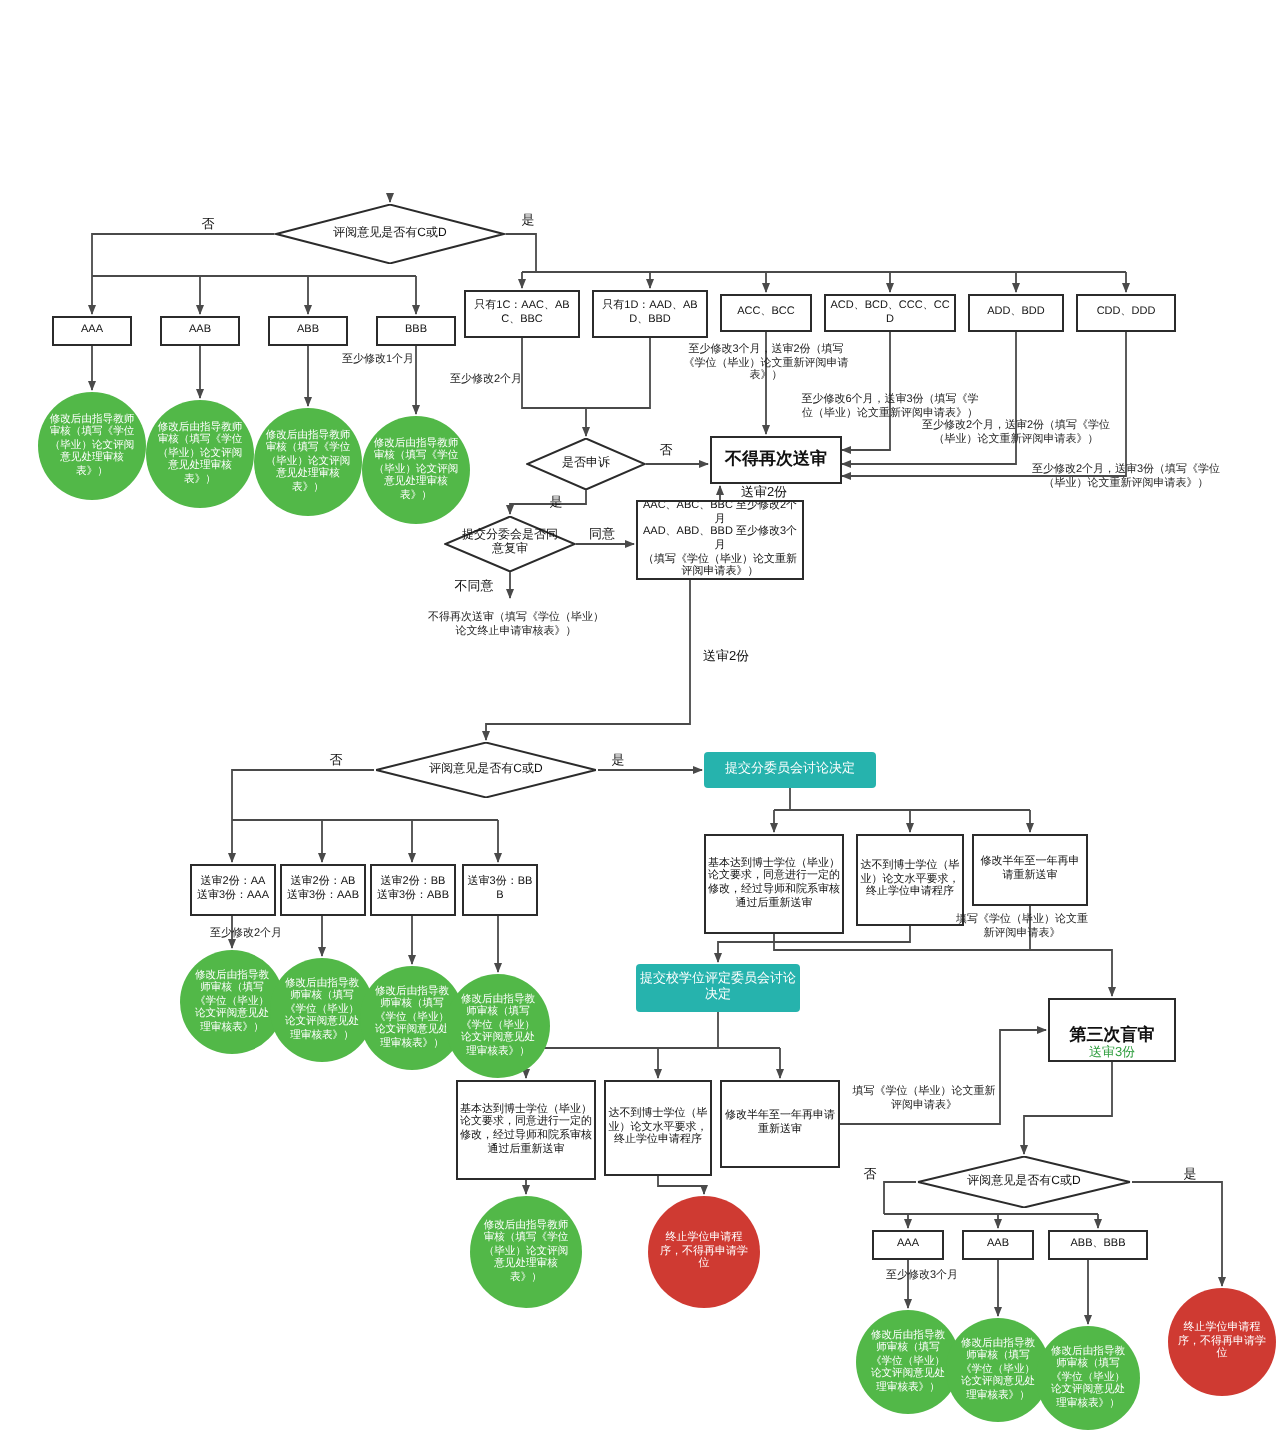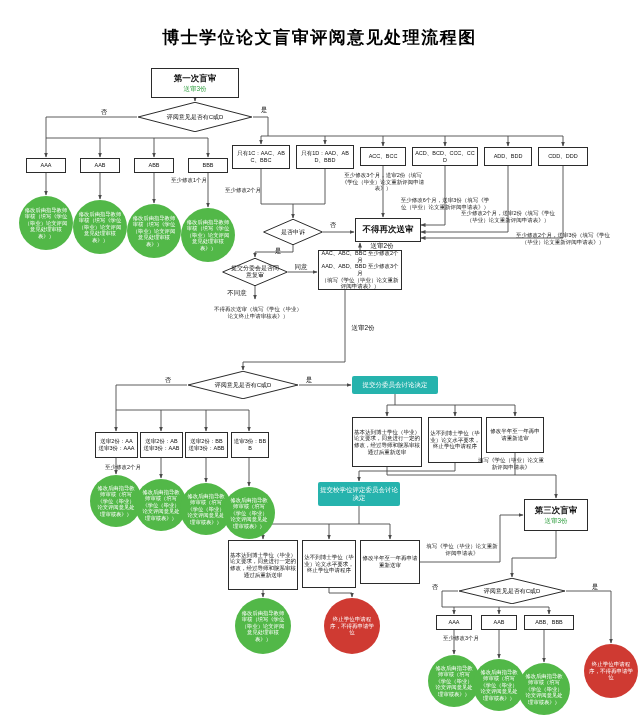--- a/index.html
+++ b/index.html
@@ -21,21 +21,20 @@
   .circle-green{border-radius:50%;background:var(--green,#52b848);color:#fff;font-size:5.3px;line-height:1.22;padding:5px;word-break:break-all}
   .circle-red{border-radius:50%;background:var(--red,#cf3a32);color:#fff;font-size:5.5px;line-height:1.25;padding:5px;word-break:break-all}
   .teal{background:var(--teal,#26b3ad);color:#fff;font-size:6.5px;line-height:1.2;border-radius:2px;padding:1px;word-break:break-all}
   .note{font-size:5.5px;line-height:1.25;color:#222;word-break:break-all}
   .elabel{position:absolute;font-size:6.5px;color:#111;transform:translateX(-50%);white-space:nowrap;z-index:2}
 </style>
 </head>
 <body>
 
 <div id="canvas">
-  <div id="title">博士学位论文盲审评阅意见处理流程图</div>
   <svg id="edges" xmlns="http://www.w3.org/2000/svg">
     <defs>
       <marker id="arr" markerWidth="6" markerHeight="6" refX="4.5" refY="2" orient="auto" markerUnits="userSpaceOnUse">
         <path d="M0,0 L5,2 L0,4 Z" fill="#4a4a4a"></path>
       </marker>
     </defs>
     <g id="edge-group">
         <polyline points="195,98 195,101" class="edge" marker-end="url(#arr)"></polyline>
         <polyline points="137,117 46,117 46,138" class="edge"></polyline>
         <polyline points="46,138 208,138" class="edge"></polyline>
@@ -99,24 +98,20 @@
         <polyline points="442,607 549,607" class="edge"></polyline>
         <polyline points="454,607 454,614" class="edge" marker-end="url(#arr)"></polyline>
         <polyline points="499,607 499,614" class="edge" marker-end="url(#arr)"></polyline>
         <polyline points="549,607 549,614" class="edge" marker-end="url(#arr)"></polyline>
         <polyline points="454,630 454,654" class="edge" marker-end="url(#arr)"></polyline>
         <polyline points="499,630 499,658" class="edge" marker-end="url(#arr)"></polyline>
         <polyline points="544,630 544,662" class="edge" marker-end="url(#arr)"></polyline>
         <polyline points="566,591 611,591 611,643" class="edge" marker-end="url(#arr)"></polyline>
       </g>
   </svg>
-<div class="node review" style="left: 151px; top: 68px; width: 88px; height: 30px;">
-      <span class="t1">第一次盲审</span>
-      <span class="t2">送审3份</span>
-    </div>
     <div class="node diamond" style="left: 137px; top: 102px; width: 116px; height: 30px;">
       <svg viewBox="0 0 100 100" preserveAspectRatio="none">
         <polygon points="50,1 99,50 50,99 1,50" vector-effect="non-scaling-stroke"></polygon>
       </svg>
       <span class="txt">评阅意见是否有C或D</span>
     </div>
     <div class="node codebox" style="left: 26px; top: 158px; width: 40px; height: 15px;">AAA</div>
     <div class="node codebox" style="left: 80px; top: 158px; width: 40px; height: 15px;">AAB</div>
     <div class="node codebox" style="left: 134px; top: 158px; width: 40px; height: 15px;">ABB</div>
     <div class="node codebox" style="left: 188px; top: 158px; width: 40px; height: 15px;">BBB</div>
@@ -172,21 +167,21 @@
     <div class="node note" style="left: 88px; top: 463px; width: 70px; height: 9px;">至少修改2个月</div>
     <div class="node circle-green" style="left: 90px; top: 475px; width: 52px; height: 52px;">修改后由指导教师审核（填写《学位（毕业）论文评阅意见处理审核表》）</div>
     <div class="node circle-green" style="left: 135px; top: 479px; width: 52px; height: 52px;">修改后由指导教师审核（填写《学位（毕业）论文评阅意见处理审核表》）</div>
     <div class="node circle-green" style="left: 180px; top: 483px; width: 52px; height: 52px;">修改后由指导教师审核（填写《学位（毕业）论文评阅意见处理审核表》）</div>
     <div class="node circle-green" style="left: 223px; top: 487px; width: 52px; height: 52px;">修改后由指导教师审核（填写《学位（毕业）论文评阅意见处理审核表》）</div>
     <div class="node codebox" style="left: 352px; top: 417px; width: 70px; height: 50px;">基本达到博士学位（毕业）论文要求，同意进行一定的修改，经过导师和院系审核通过后重新送审</div>
     <div class="node codebox" style="left: 428px; top: 417px; width: 54px; height: 46px;">达不到博士学位（毕业）论文水平要求，终止学位申请程序</div>
     <div class="node codebox" style="left: 486px; top: 417px; width: 58px; height: 36px;">修改半年至一年再申请重新送审</div>
     <div class="node teal" style="left: 318px; top: 482px; width: 82px; height: 24px;">提交校学位评定委员会讨论决定</div>
     <div class="node note" style="left: 478px; top: 454px; width: 66px; height: 20px;">填写《学位（毕业）论文重新评阅申请表》</div>
-    <div class="node review" style="left: 524px; top: 499px; width: 64px; height: 32px;">
+    <div class="node review" style="left: 524px; top: 499px; width: 64px; height: 32px; justify-content: flex-end;">
       <span class="t1">第三次盲审</span>
       <span class="t2">送审3份</span>
     </div>
     <div class="node codebox" style="left: 228px; top: 540px; width: 70px; height: 50px;">基本达到博士学位（毕业）论文要求，同意进行一定的修改，经过导师和院系审核通过后重新送审</div>
     <div class="node codebox" style="left: 302px; top: 540px; width: 54px; height: 48px;">达不到博士学位（毕业）论文水平要求，终止学位申请程序</div>
     <div class="node codebox" style="left: 360px; top: 540px; width: 60px; height: 44px;">修改半年至一年再申请重新送审</div>
     <div class="node note" style="left: 424px; top: 541px; width: 76px; height: 18px;">填写《学位（毕业）论文重新评阅申请表》</div>
     <div class="node circle-green" style="left: 235px; top: 598px; width: 56px; height: 56px;">修改后由指导教师审核（填写《学位（毕业）论文评阅意见处理审核表》）</div>
     <div class="node circle-red" style="left: 324px; top: 598px; width: 56px; height: 56px;">终止学位申请程序，不得再申请学位</div>
     <div class="node diamond" style="left: 458px; top: 578px; width: 108px; height: 26px;">

